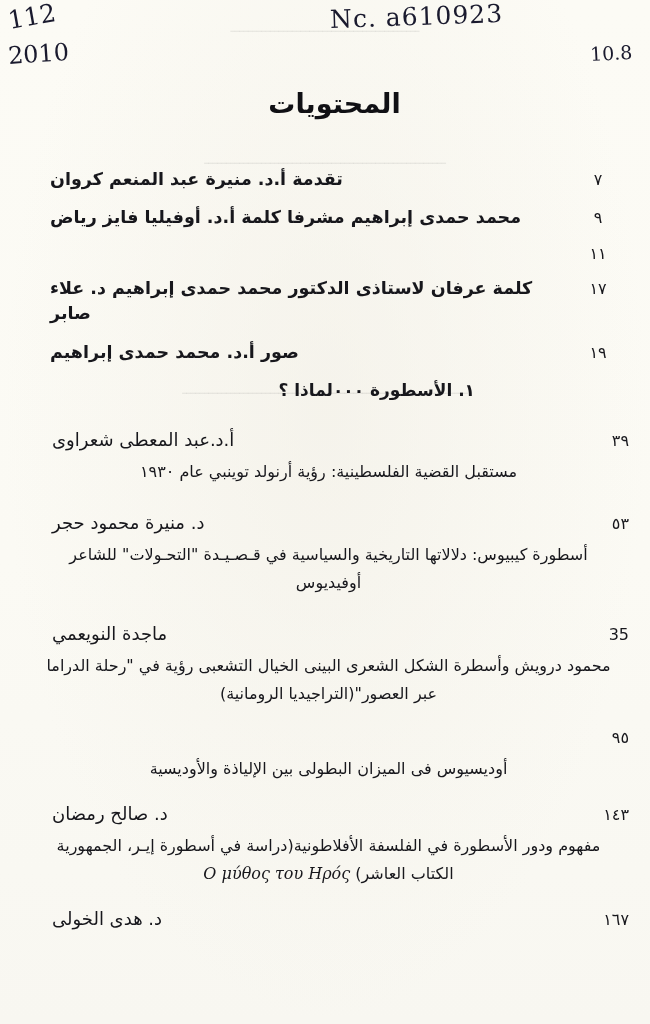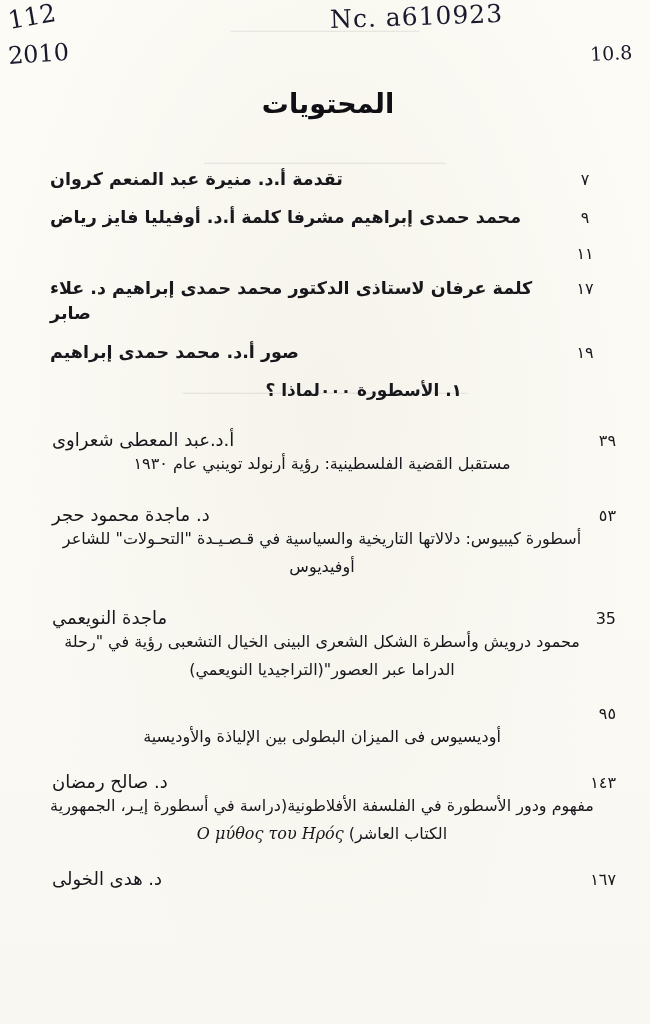--- a/index.html
+++ b/index.html
@@ -62,21 +62,21 @@
     right: 18px; top: 42px;
     font-size: 19px;
     transform: rotate(-3deg);
   }
 
   
   .content {
     position: absolute;
     top: 88px;
     left: 40px;
-    right: 34px;
+    right: 21px;
     color: #17171c;
   }
   h1.doc-title {
     margin: 0 0 48px 0;
     text-align: center;
     font-size: 27px;
     font-weight: bold;
     font-family: "DejaVu Sans", sans-serif;
     color: #101014;
     letter-spacing: 0px;
@@ -121,21 +121,21 @@
     font-weight: normal;
     padding-left: 12px;
   }
   .entry-page {
     flex: 0 0 auto;
     width: 62px;
     text-align: right;
     font-size: 16px;
   }
   .entry-title {
-    margin-top: 0;
+    margin-top: 8px;
     text-align: center;
     font-size: 16px;
     line-height: 1.75;
     padding: 0 18px 0 6px;
   }
   .entry-title .greek {
     font-family: "DejaVu Serif", serif;
     direction: ltr;
     unicode-bidi: embed;
     font-style: italic;
@@ -188,31 +188,31 @@
     <div class="entry-head">
       <div class="entry-page">٣٩</div>
       <div class="entry-author">أ.د.عبد المعطى شعراوى</div>
     </div>
     <div class="entry-title">مستقبل القضية الفلسطينية: رؤية أرنولد توينبي عام ١٩٣٠</div>
   </div>
 
   <div class="entry">
     <div class="entry-head">
       <div class="entry-page">٥٣</div>
-      <div class="entry-author">د. ماجدة محمود حجر</div>
+      <div class="entry-author">د. منيرة محمود حجر</div>
     </div>
     <div class="entry-title">أسطورة كيبيوس: دلالاتها التاريخية والسياسية في قـصـيـدة "التحـولات" للشاعر أوفيديوس</div>
   </div>
 
   <div class="entry">
     <div class="entry-head">
       <div class="entry-page">35</div>
       <div class="entry-author">ماجدة النويعمي</div>
     </div>
-    <div class="entry-title">محمود درويش وأسطرة الشكل الشعرى البينى الخيال التشعبى رؤية في "رحلة الدراما عبر العصور"(التراجيديا النويعمي)</div>
+    <div class="entry-title">محمود درويش وأسطرة الشكل الشعرى البينى الخيال التشعبى رؤية في "رحلة الدراما عبر العصور"(التراجيديا الرومانية)</div>
   </div>
 
   <div class="entry tight">
     <div class="entry-head">
       <div class="entry-page">٩٥</div>
     </div>
     <div class="entry-title">أوديسيوس فى الميزان البطولى بين الإلياذة والأوديسية</div>
   </div>
 
   <div class="entry tight">

